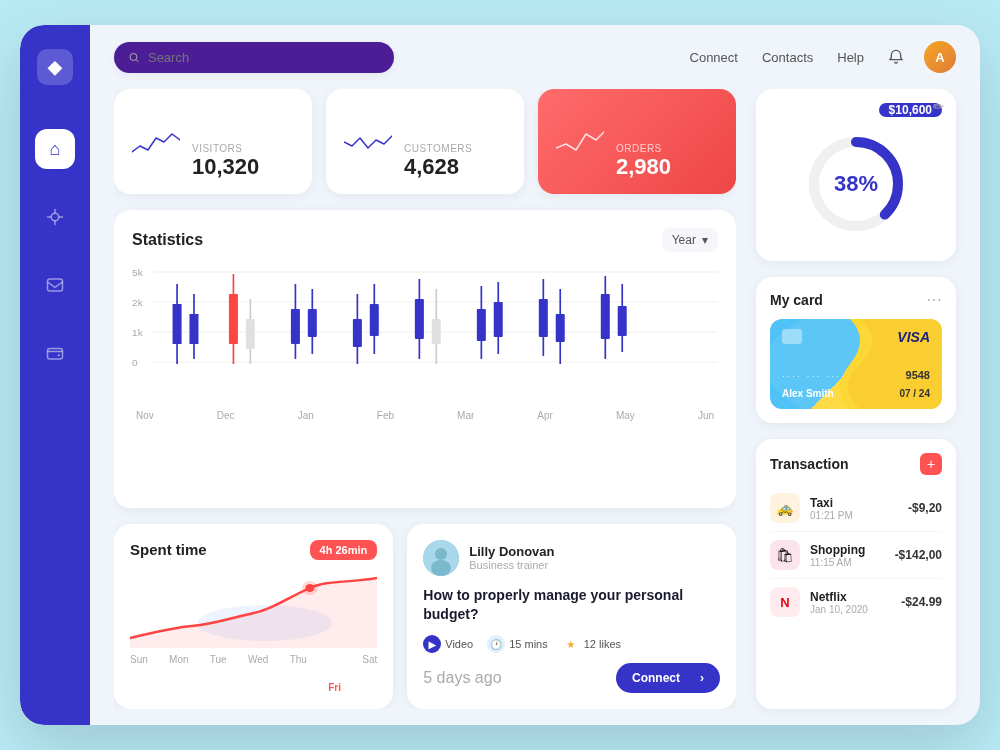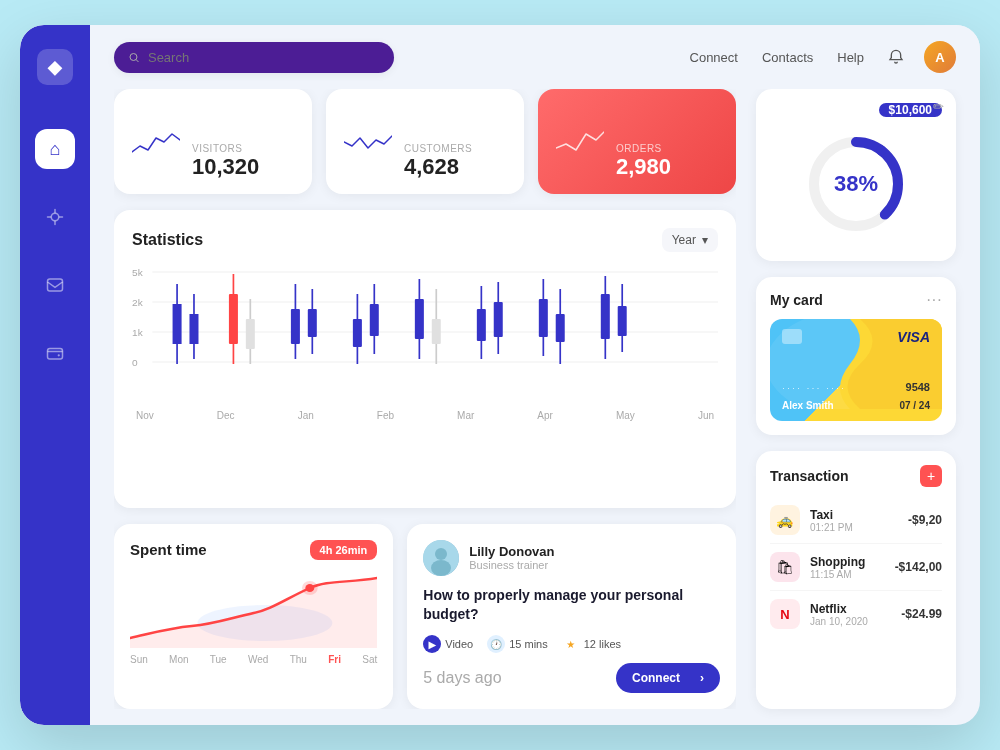--- a/index.html
+++ b/index.html
@@ -260,20 +260,21 @@
       justify-content: space-between;
       margin-top: 6px;
     }
     .spent-days span {
       font-size: 10px;
       color: #aaa;
     }
     .spent-days span.highlight {
       color: #ff5252;
       font-weight: 600;
+      margin-top: 28px;
     }
     
     .article-card {
       background: white;
       border-radius: 16px;
       padding: 16px;
       flex: 1.2;
       box-shadow: 0 2px 12px rgba(0,0,0,0.06);
     }
     .article-author {
@@ -406,21 +407,21 @@
     .section-title {
       font-size: 14px;
       font-weight: 700;
       color: #222;
     }
     .more-dots {
       color: #aaa; font-size: 16px; cursor: pointer;
     }
     .credit-card {
       width: 100%;
-      height: 102px;
+      height: 90px;
       border-radius: 12px;
       background: linear-gradient(135deg, #4fc3f7 0%, #4fc3f7 50%, #fdd835 50%, #fdd835 100%);
       position: relative;
       overflow: hidden;
       padding: 14px;
     }
     .card-wave {
       position: absolute;
       top: 0; left: 0; right: 0; bottom: 0;
     }

